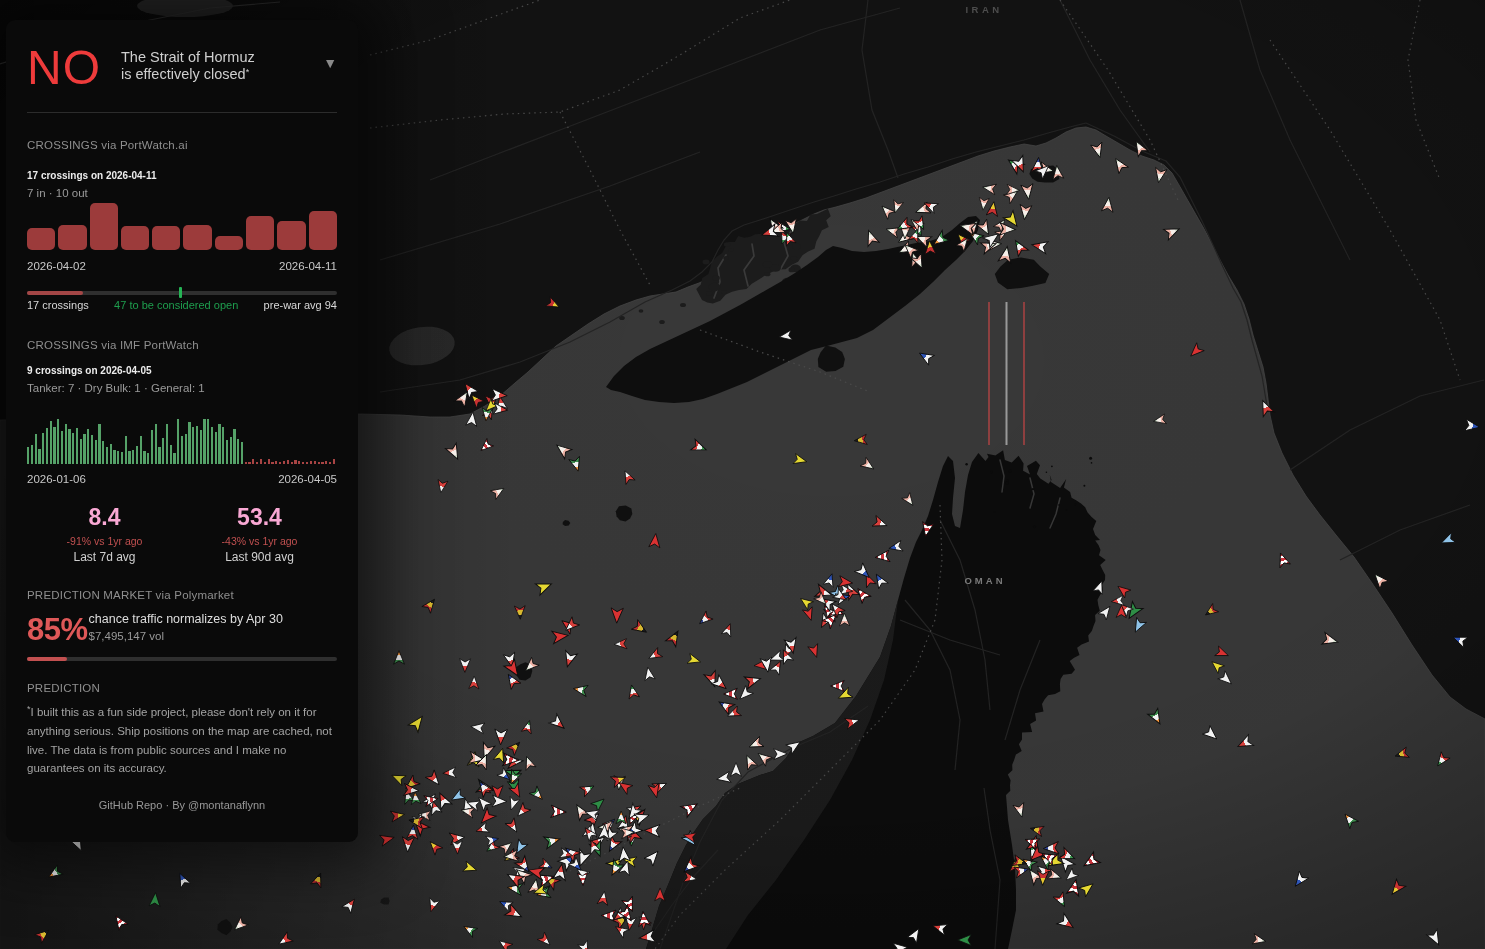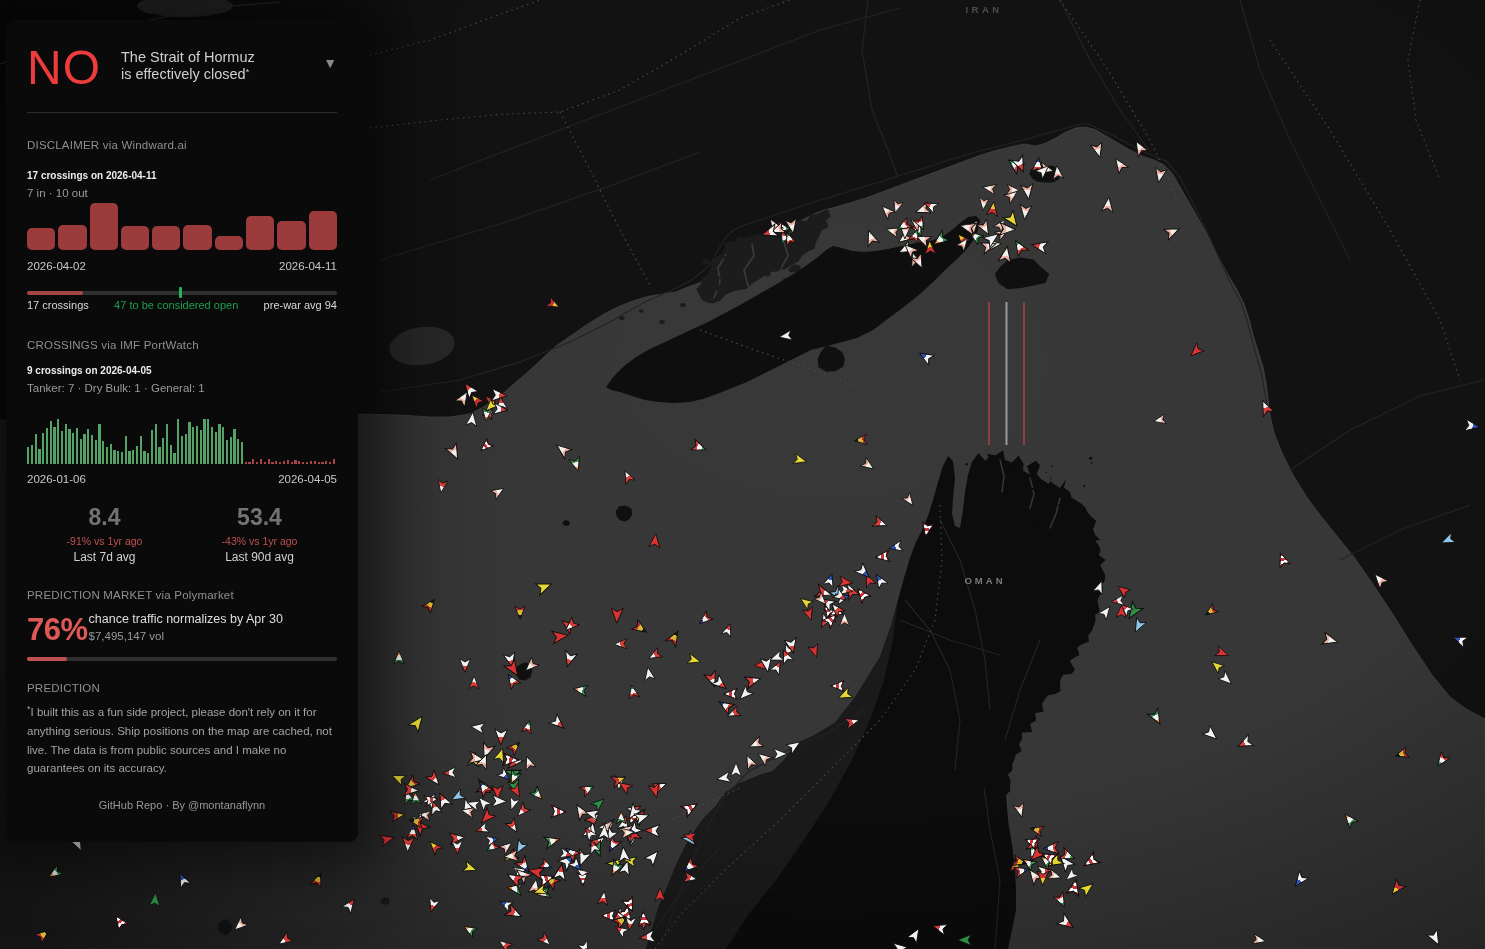--- a/index.html
+++ b/index.html
@@ -22,21 +22,21 @@
 .track { position:relative; height:4px; background:#2f2f2f; border-radius:2px; }
 .fill { position:absolute; left:0; top:0; height:4px; background:#a34646; border-radius:2px; }
 .tick { position:absolute; width:3px; height:11px; top:-3.5px; background:#25b355; border-radius:1px; }
 .row3 { display:flex; justify-content:space-between; font-size:11px; margin-top:4px; }
 .green { color:#1e9e4e; }
 .gchart { display:flex; align-items:flex-end; height:46px; margin-top:24px; }
 .gbar { width:2.4px; margin-right:1.4px; background:#55a268; }
 .rbar { width:2.2px; margin-right:1.7px; background:#a84444; }
 .stats { display:flex; text-align:center; margin-top:19px; }
 .stat { flex:1; }
-.statv { font-size:23px; font-weight:bold; color:#737373; }
+.statv { font-size:23px; font-weight:bold; color:#f9a8d4; }
 .statp { font-size:10.5px; color:#c05050; margin-top:4px; }
 .statl { font-size:12px; color:#d0d0d0; margin-top:3px; }
 .pm { display:flex; margin-top:11px; align-items:flex-start; }
 .pmv { font-size:31px; font-weight:bold; color:#df5858; letter-spacing:-0.5px; }
 .pmt { margin-left:1px; }
 .pmt1 { font-size:12.5px; color:#dedede; }
 .pmt2 { font-size:11.5px; color:#9a9a9a; margin-top:4px; }
 .disc { font-size:11.5px; color:#a3a3a3; line-height:18.5px; margin-top:9px; }
 .foot { text-align:center; font-size:11px; color:#989898; margin-top:21px; }
 sup { font-size:9px; vertical-align:baseline; position:relative; top:-4px; }
@@ -632,21 +632,21 @@
 <use href="#sh" transform="translate(1020.0 810.0) rotate(165) scale(0.95)" fill="url(#f0)" stroke="#0d0d0d" stroke-width="0.9"></use>
 <use href="#sh" transform="translate(1032.0 842.0) rotate(290) scale(0.95)" fill="url(#f9)" stroke="#0d0d0d" stroke-width="0.9"></use>
 </svg>
 <div id="panel">
   <div class="hdr">
     <div class="no">NO</div>
     <div class="subt">The Strait of Hormuz<br>is effectively closed<sup>*</sup></div>
     <div class="caret">▼</div>
   </div>
   <div class="hr"></div>
-  <div class="sect" style="margin-top:26px">DISCLAIMER via Windward.ai</div>
+  <div class="sect" style="margin-top:26px">CROSSINGS via PortWatch.ai</div>
   <div class="bold" style="margin-top:19px">17 crossings on 2026-04-11</div>
   <div class="dim" style="margin-top:6px">7 in · 10 out</div>
   <div class="wchart">
       <div class="wbar" style="height:22px"></div>
       <div class="wbar" style="height:25px"></div>
       <div class="wbar" style="height:47px"></div>
       <div class="wbar" style="height:24px"></div>
       <div class="wbar" style="height:24px"></div>
       <div class="wbar" style="height:25px"></div>
       <div class="wbar" style="height:14px"></div>
@@ -765,21 +765,21 @@
         <div class="statl">Last 7d avg</div>
       </div>
     <div class="stat">
         <div class="statv">53.4</div>
         <div class="statp">-43% vs 1yr ago</div>
         <div class="statl">Last 90d avg</div>
       </div>
   </div>
   <div class="sect" style="margin-top:25px">PREDICTION MARKET via Polymarket</div>
   <div class="pm">
-    <div class="pmv">76%</div>
+    <div class="pmv">85%</div>
     <div class="pmt">
         <div class="pmt1">chance traffic normalizes by Apr 30</div>
         <div class="pmt2">$7,495,147 vol</div>
       </div>
   </div>
   <div class="track" style="margin-top:9px; height:3.5px">
       <div class="fill" style="width:40px; height:3.5px; background:#c25050"></div>
     </div>
   <div class="sect" style="margin-top:21px">PREDICTION</div>
   <div class="disc"><sup>*</sup>I built this as a fun side project, please don't rely on it for<br>anything serious. Ship positions on the map are cached, not<br>live. The data is from public sources and I make no<br>guarantees on its accuracy.</div>

